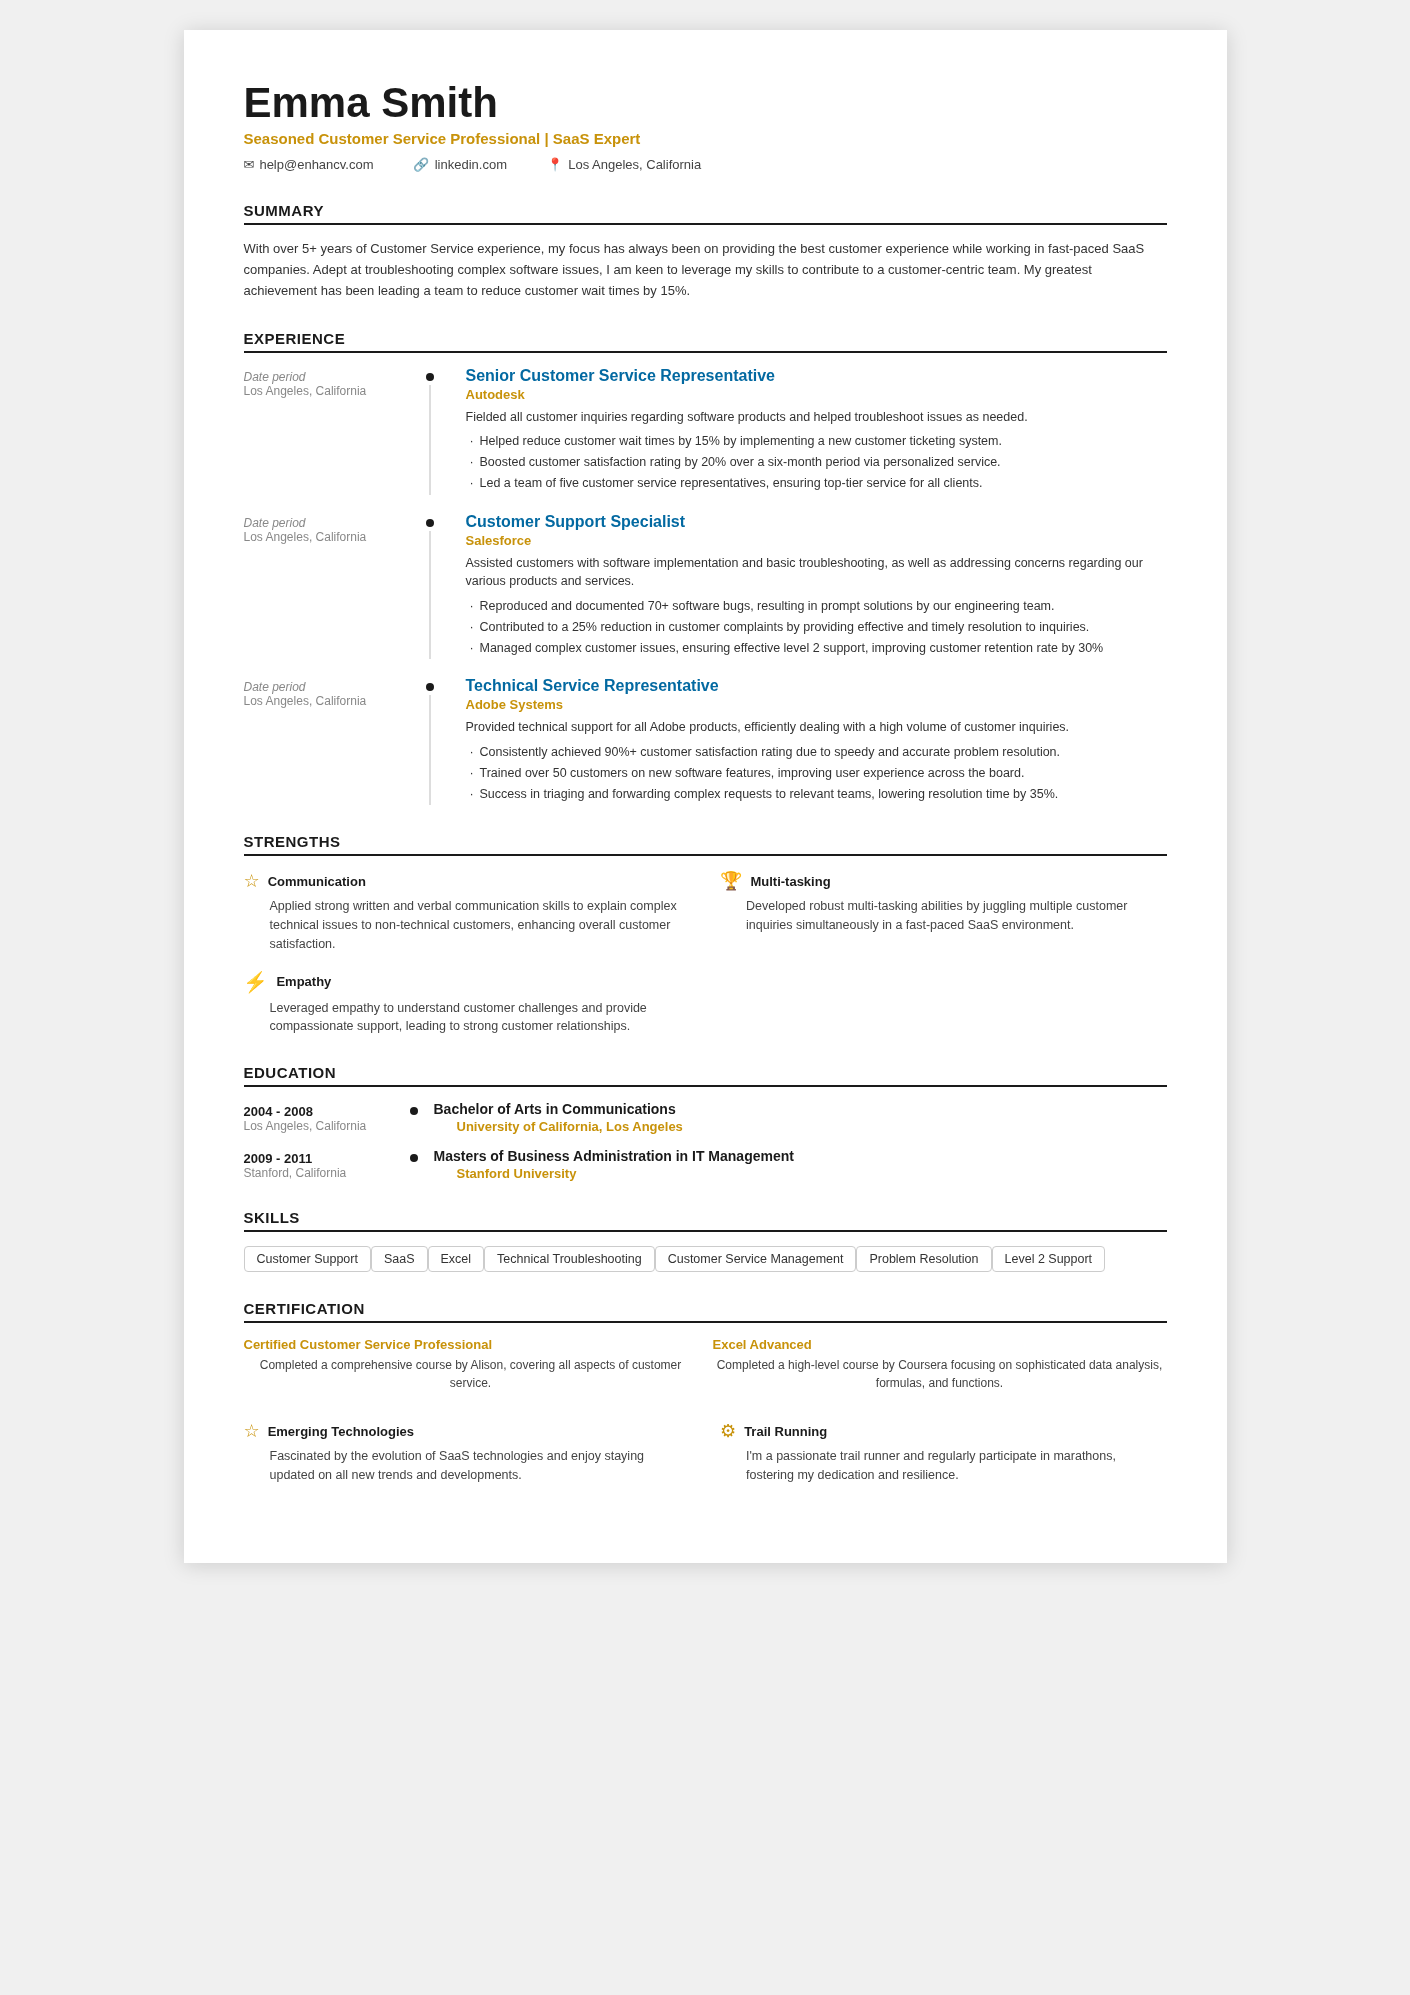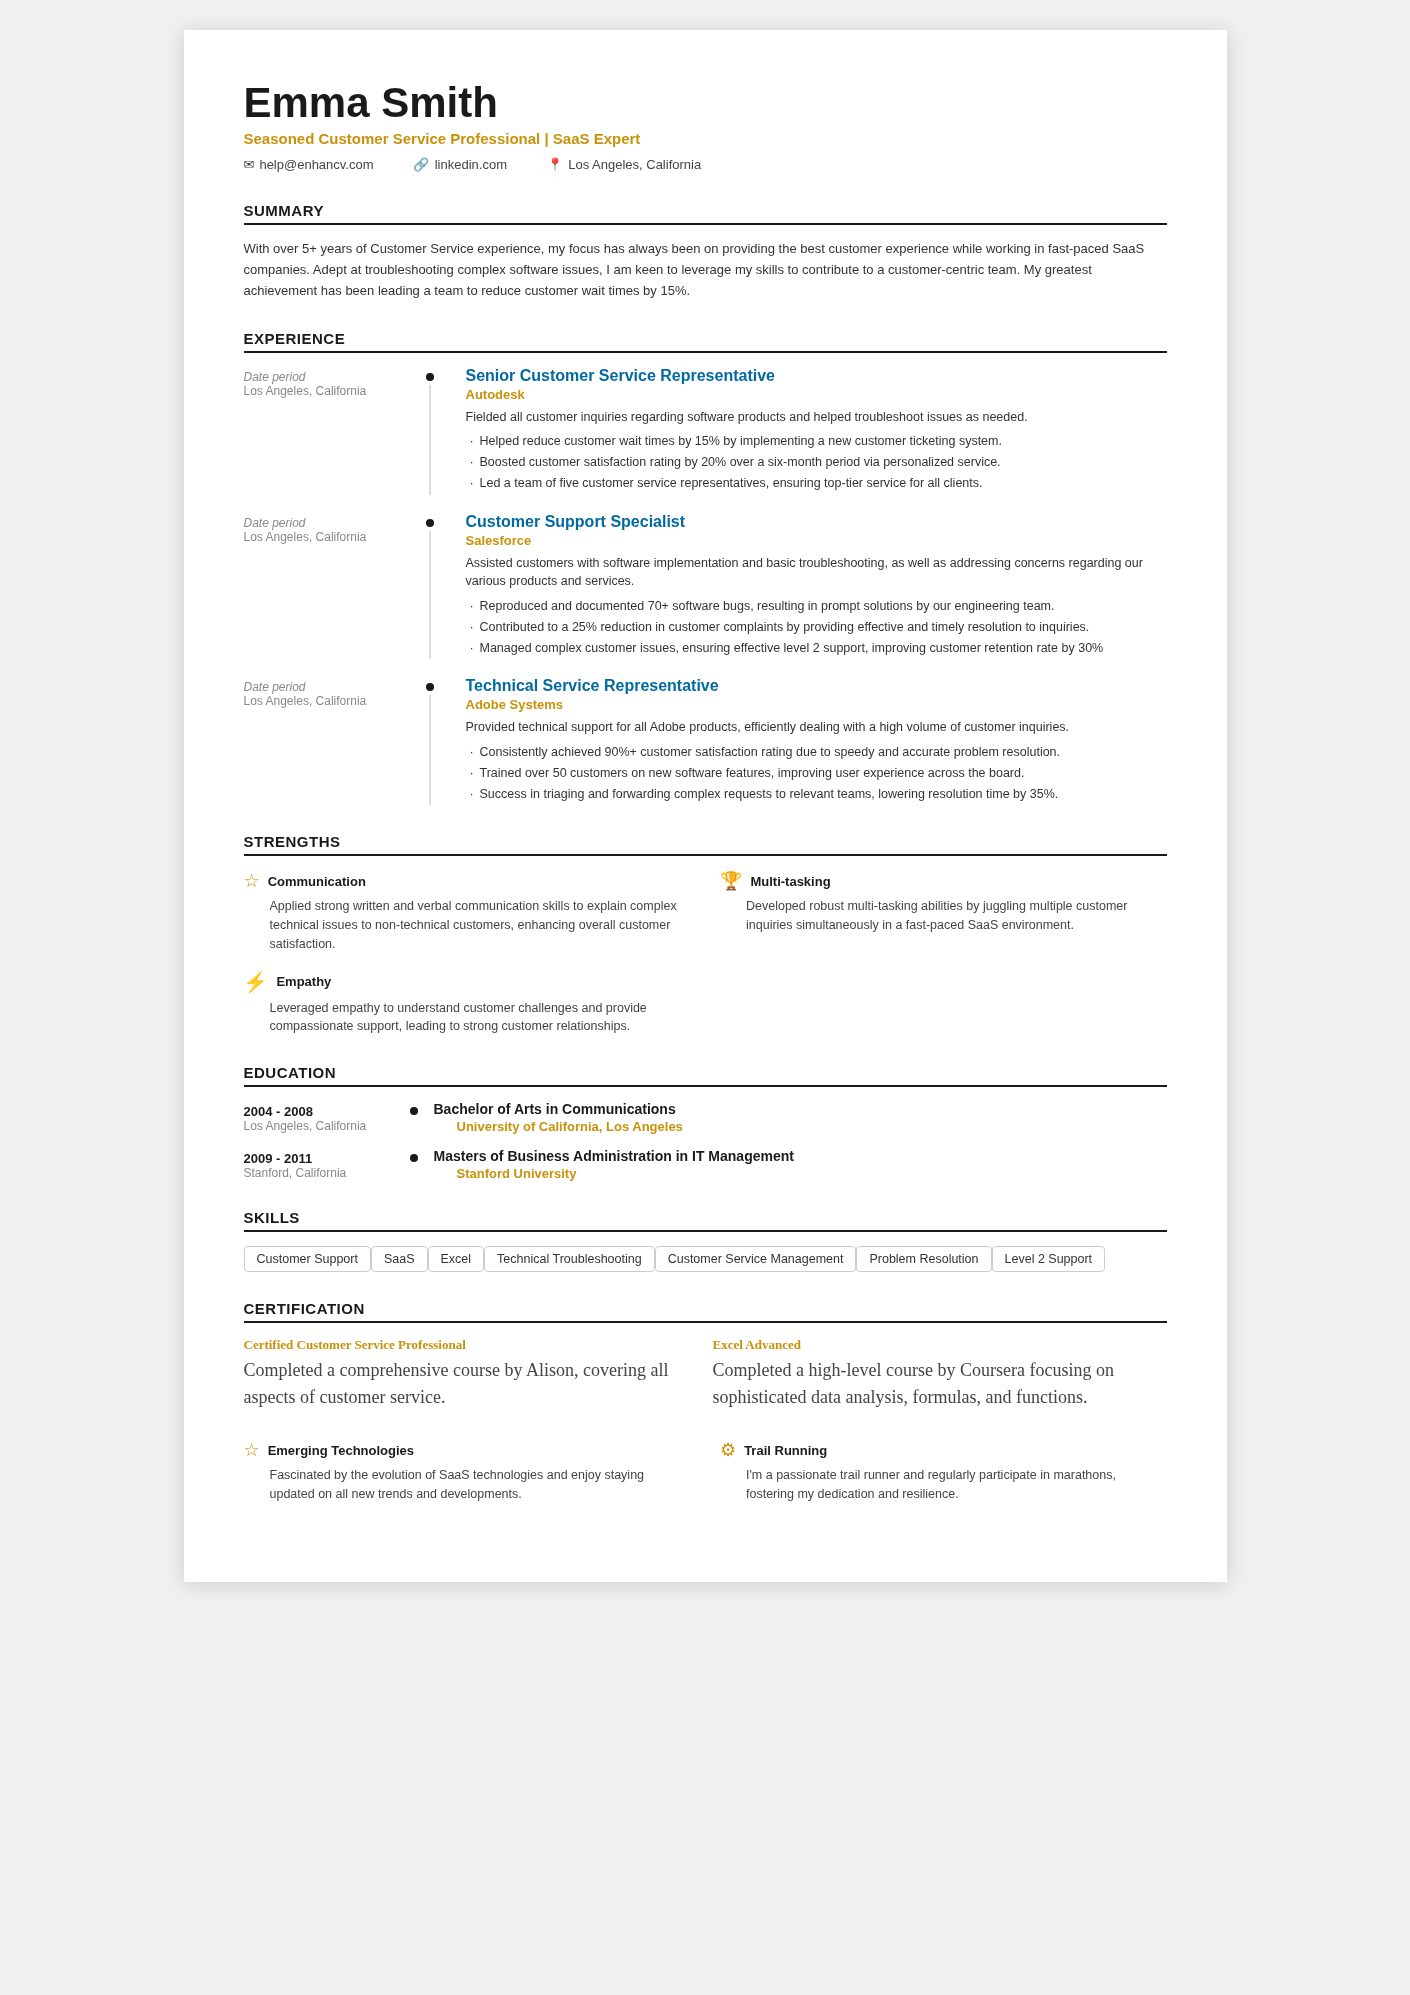--- a/index.html
+++ b/index.html
@@ -223,33 +223,33 @@
       border-radius: 4px;
       padding: 5px 12px;
       font-size: 12.5px;
       color: #333;
     }
     
     .cert-grid {
       display: grid;
       grid-template-columns: 1fr 1fr;
       gap: 16px 15px;
-      font-family: Liberation Serif, serif;
     }
     .cert-item {}
     .cert-name {
       font-size: 13px;
       font-weight: bold;
       color: #c8920a;
       margin-bottom: 4px;
     }
     .cert-desc {
-      font-size: 18px;
+      font-size: 12px;
       color: #444;
       line-height: 1.5;
+      text-align: center;
     }
     
     .passions-grid {
       display: grid;
       grid-template-columns: 1fr 1fr;
       gap: 16px 30px;
     }
     .passion-item {}
     .passion-header {
       display: flex;

